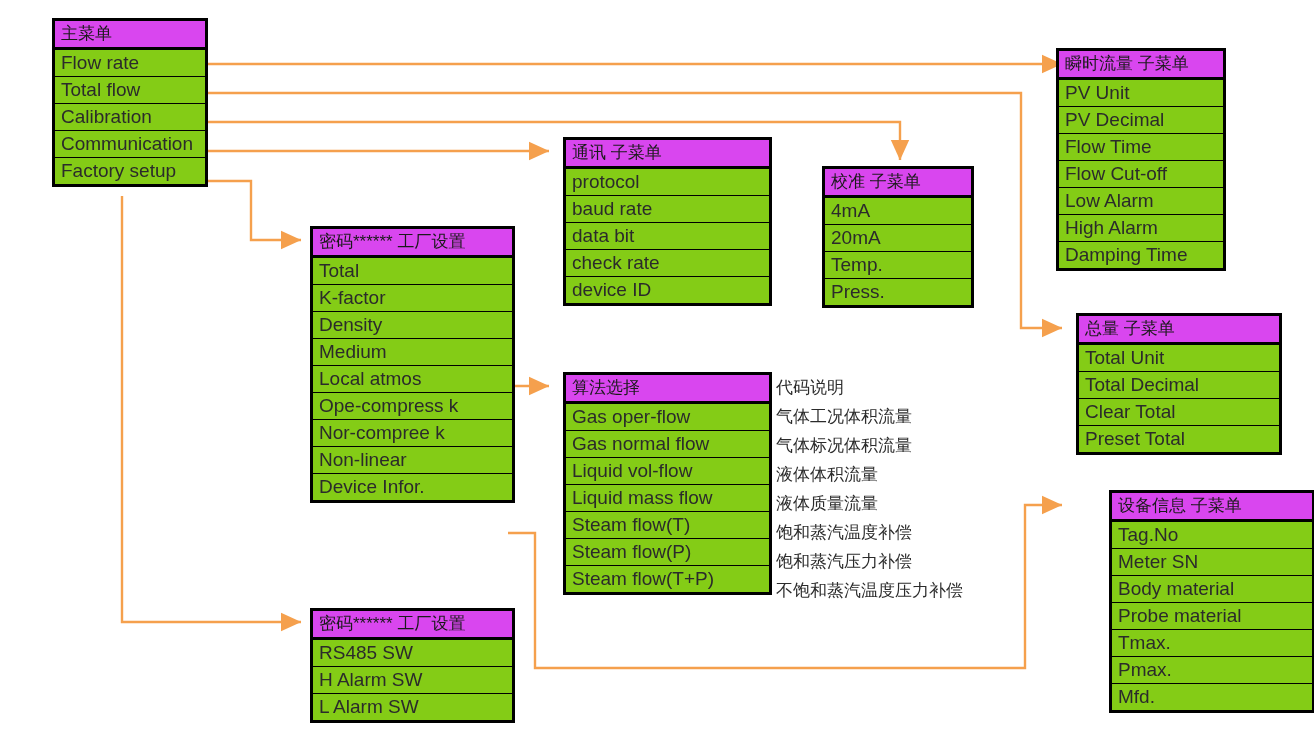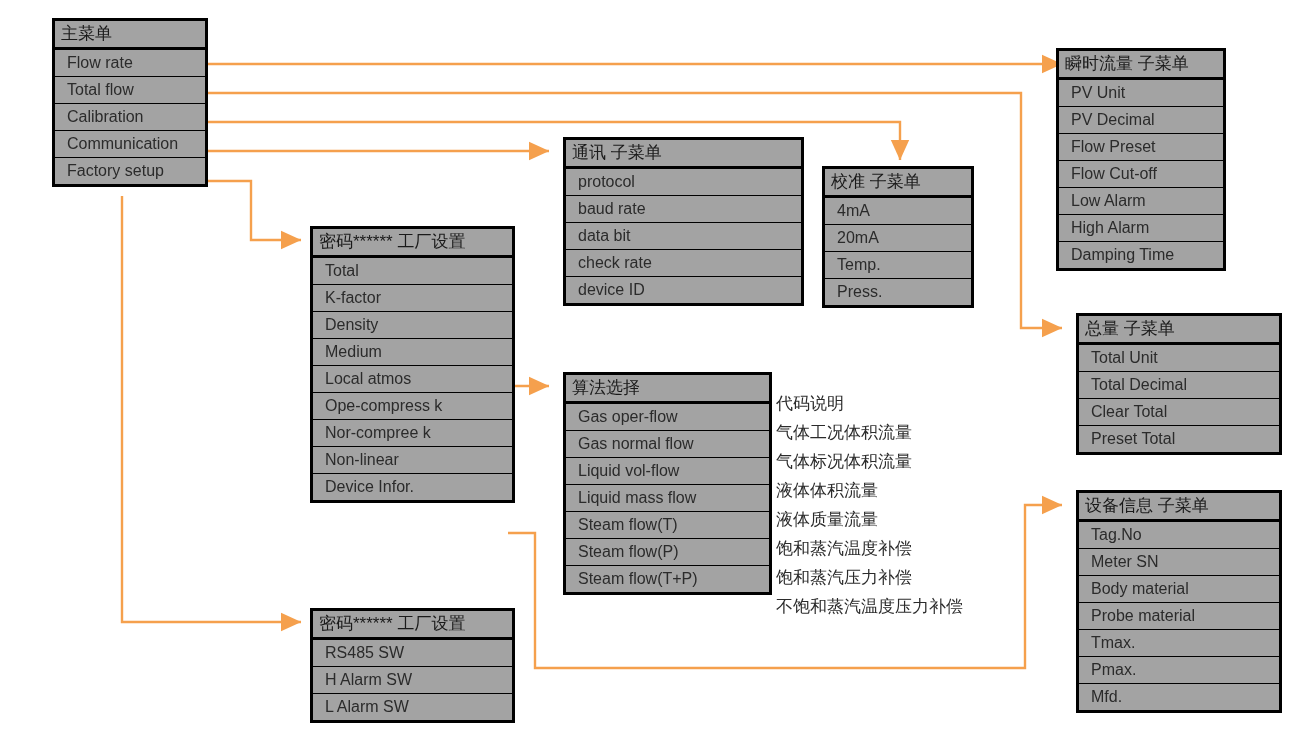--- a/index.html
+++ b/index.html
@@ -7,27 +7,27 @@
     width:1314px;height:751px;position:relative;overflow:hidden;
     font-family:"Liberation Sans","DejaVu Sans",sans-serif;
   }
   #canvas{position:absolute;left:0;top:0;width:1314px;height:751px;}
   svg.wires{position:absolute;left:0;top:0;width:1314px;height:751px;pointer-events:none;}
   .menu-box{
     position:absolute;border:3px solid #000;background:#fff;box-sizing:border-box;
     z-index:3;
   }
   .menu-head{
-    background:#a3a3a3;color:#1a1a1a;font-size:17px;line-height:25px;height:26px;
+    background:#d946ef;color:#1a1a1a;font-size:17px;line-height:25px;height:26px;
     padding:0 6px;border-bottom:3px solid #000;box-sizing:content-box;
     white-space:nowrap;overflow:hidden;
   }
   .menu-row{
-    height:26px;line-height:25px;font-size:16px;color:#2b2b2b;padding:0 12px;
-    border-bottom:1px solid #000;box-sizing:content-box;background:#a3a3a3;
+    height:26px;line-height:25px;font-size:19px;color:#2b2b2b;padding:0 6px;
+    border-bottom:1px solid #000;box-sizing:content-box;background:#84cc16;
     white-space:nowrap;overflow:hidden;
   }
   .menu-row:last-child{border-bottom:none;}
   .legend{
     position:absolute;z-index:3;
   }
   .legend-line{
     height:29px;line-height:29px;font-size:17px;color:#2b2b2b;white-space:nowrap;
   }
 </style>
@@ -68,47 +68,47 @@
     <div class="menu-row">Total flow</div>
     <div class="menu-row">Calibration</div>
     <div class="menu-row">Communication</div>
     <div class="menu-row">Factory setup</div>
   </div>
 
   <div class="menu-box" style="left:1056px;top:48px;width:170px;">
     <div class="menu-head">瞬时流量 子菜单</div>
     <div class="menu-row">PV Unit</div>
     <div class="menu-row">PV Decimal</div>
-    <div class="menu-row">Flow Preset</div>
+    <div class="menu-row">Flow Time</div>
     <div class="menu-row">Flow Cut-off</div>
     <div class="menu-row">Low Alarm</div>
     <div class="menu-row">High Alarm</div>
     <div class="menu-row">Damping Time</div>
   </div>
 
   <div class="menu-box" style="left:1076px;top:313px;width:206px;">
     <div class="menu-head">总量 子菜单</div>
     <div class="menu-row">Total Unit</div>
     <div class="menu-row">Total Decimal</div>
     <div class="menu-row">Clear Total</div>
     <div class="menu-row">Preset Total</div>
   </div>
 
-  <div class="menu-box" style="left:1076px;top:490px;width:206px;">
+  <div class="menu-box" style="left:1109px;top:490px;width:206px;">
     <div class="menu-head">设备信息 子菜单</div>
     <div class="menu-row">Tag.No</div>
     <div class="menu-row">Meter SN</div>
     <div class="menu-row">Body material</div>
     <div class="menu-row">Probe material</div>
     <div class="menu-row">Tmax.</div>
     <div class="menu-row">Pmax.</div>
     <div class="menu-row">Mfd.</div>
   </div>
 
-  <div class="menu-box" style="left:563px;top:137px;width:241px;">
+  <div class="menu-box" style="left:563px;top:137px;width:209px;">
     <div class="menu-head">通讯 子菜单</div>
     <div class="menu-row">protocol</div>
     <div class="menu-row">baud rate</div>
     <div class="menu-row">data bit</div>
     <div class="menu-row">check rate</div>
     <div class="menu-row">device ID</div>
   </div>
 
   <div class="menu-box" style="left:822px;top:166px;width:152px;">
     <div class="menu-head">校准 子菜单</div>
@@ -142,21 +142,21 @@
     <div class="menu-head">算法选择</div>
     <div class="menu-row">Gas oper-flow</div>
     <div class="menu-row">Gas normal flow</div>
     <div class="menu-row">Liquid vol-flow</div>
     <div class="menu-row">Liquid mass flow</div>
     <div class="menu-row">Steam flow(T)</div>
     <div class="menu-row">Steam flow(P)</div>
     <div class="menu-row">Steam flow(T+P)</div>
   </div>
 
-  <div class="legend" style="left:776px;top:389px;width:260px;">
+  <div class="legend" style="left:776px;top:373px;width:260px;">
     <div class="legend-line">代码说明</div>
     <div class="legend-line">气体工况体积流量</div>
     <div class="legend-line">气体标况体积流量</div>
     <div class="legend-line">液体体积流量</div>
     <div class="legend-line">液体质量流量</div>
     <div class="legend-line">饱和蒸汽温度补偿</div>
     <div class="legend-line">饱和蒸汽压力补偿</div>
     <div class="legend-line">不饱和蒸汽温度压力补偿</div>
   </div>
 

